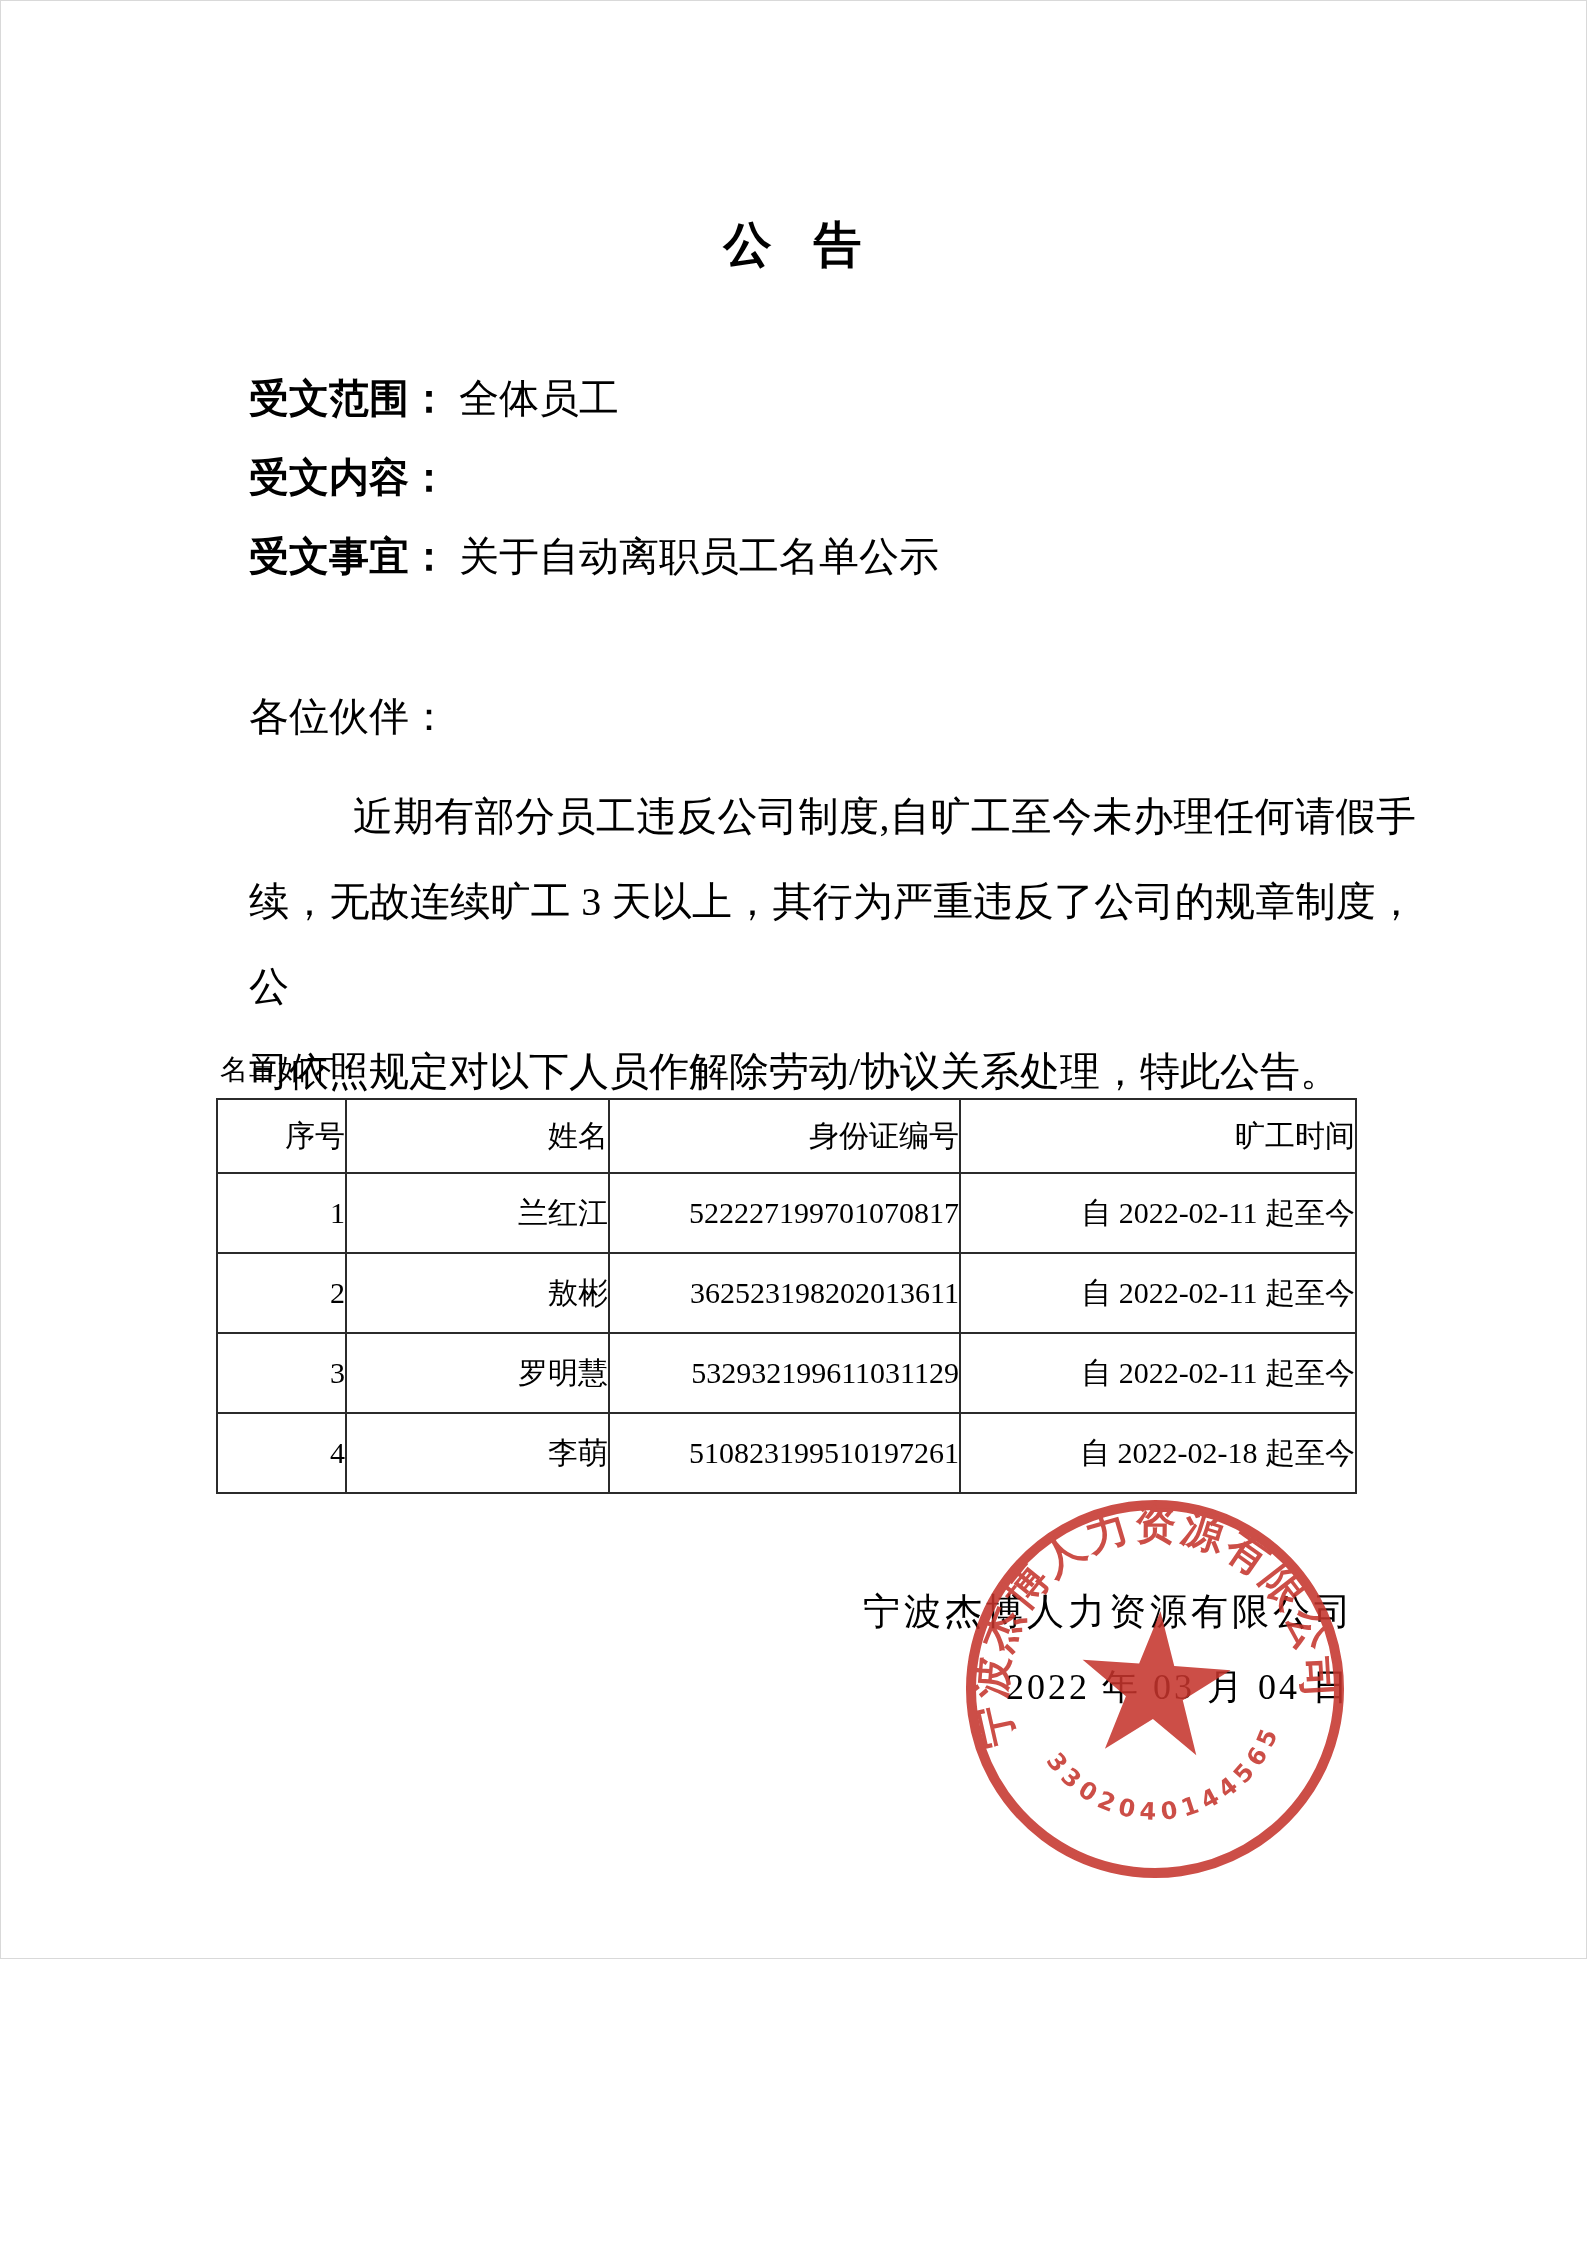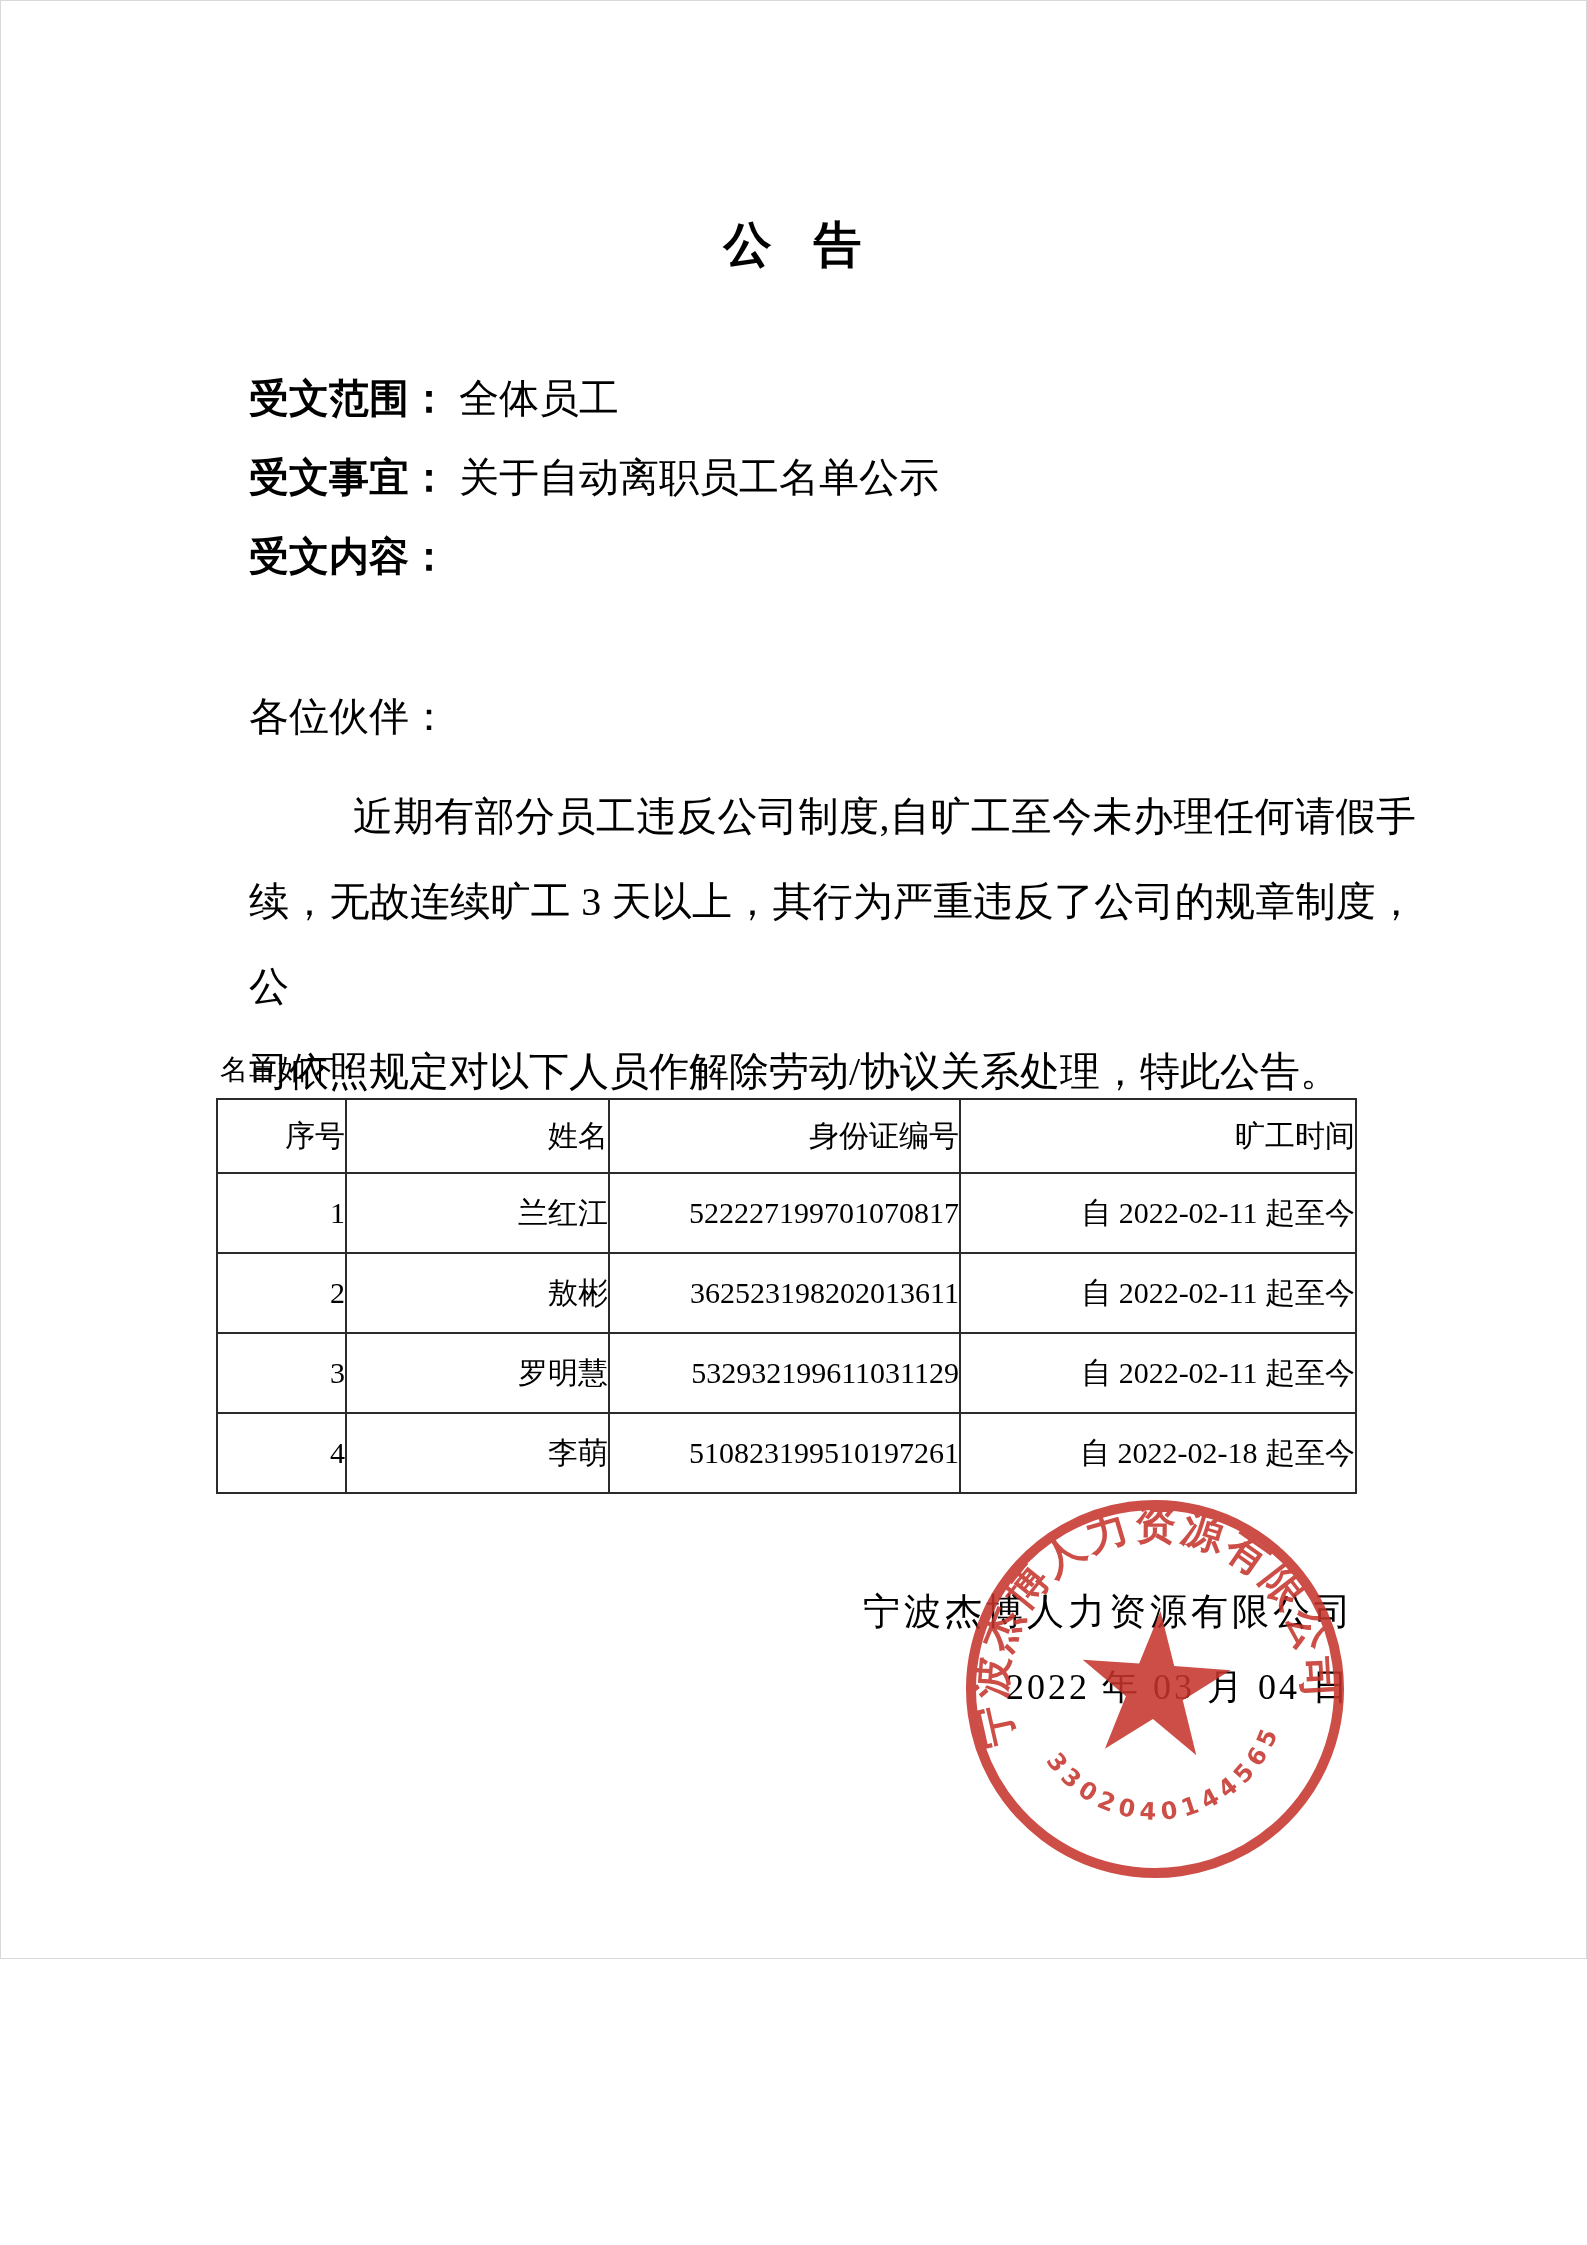--- a/index.html
+++ b/index.html
@@ -78,24 +78,24 @@
 
 <div class="page">
 
   <div class="title">公 告</div>
 
   <div class="fields">
     <div class="field-row">
       <span class="field-label">受文范围：</span><span class="field-value">全体员工</span>
     </div>
     <div class="field-row">
-      <span class="field-label">受文事宜：</span><span class="field-value">关于自动离职员工名单公示</span>
+      <span class="field-label">受文内容：</span><span class="field-value"></span>
     </div>
     <div class="field-row">
-      <span class="field-label">受文内容：</span><span class="field-value"></span>
+      <span class="field-label">受文事宜：</span><span class="field-value">关于自动离职员工名单公示</span>
     </div>
   </div>
 
   <div class="salutation">各位伙伴：</div>
 
   <div class="paragraph">
     <div class="para-line indent just">近期有部分员工违反公司制度,自旷工至今未办理任何请假手</div>
     <div class="para-line just">续，无故连续旷工 3 天以上，其行为严重违反了公司的规章制度，公</div>
     <div class="para-line">司依照规定对以下人员作解除劳动/协议关系处理，特此公告。</div>
   </div>

